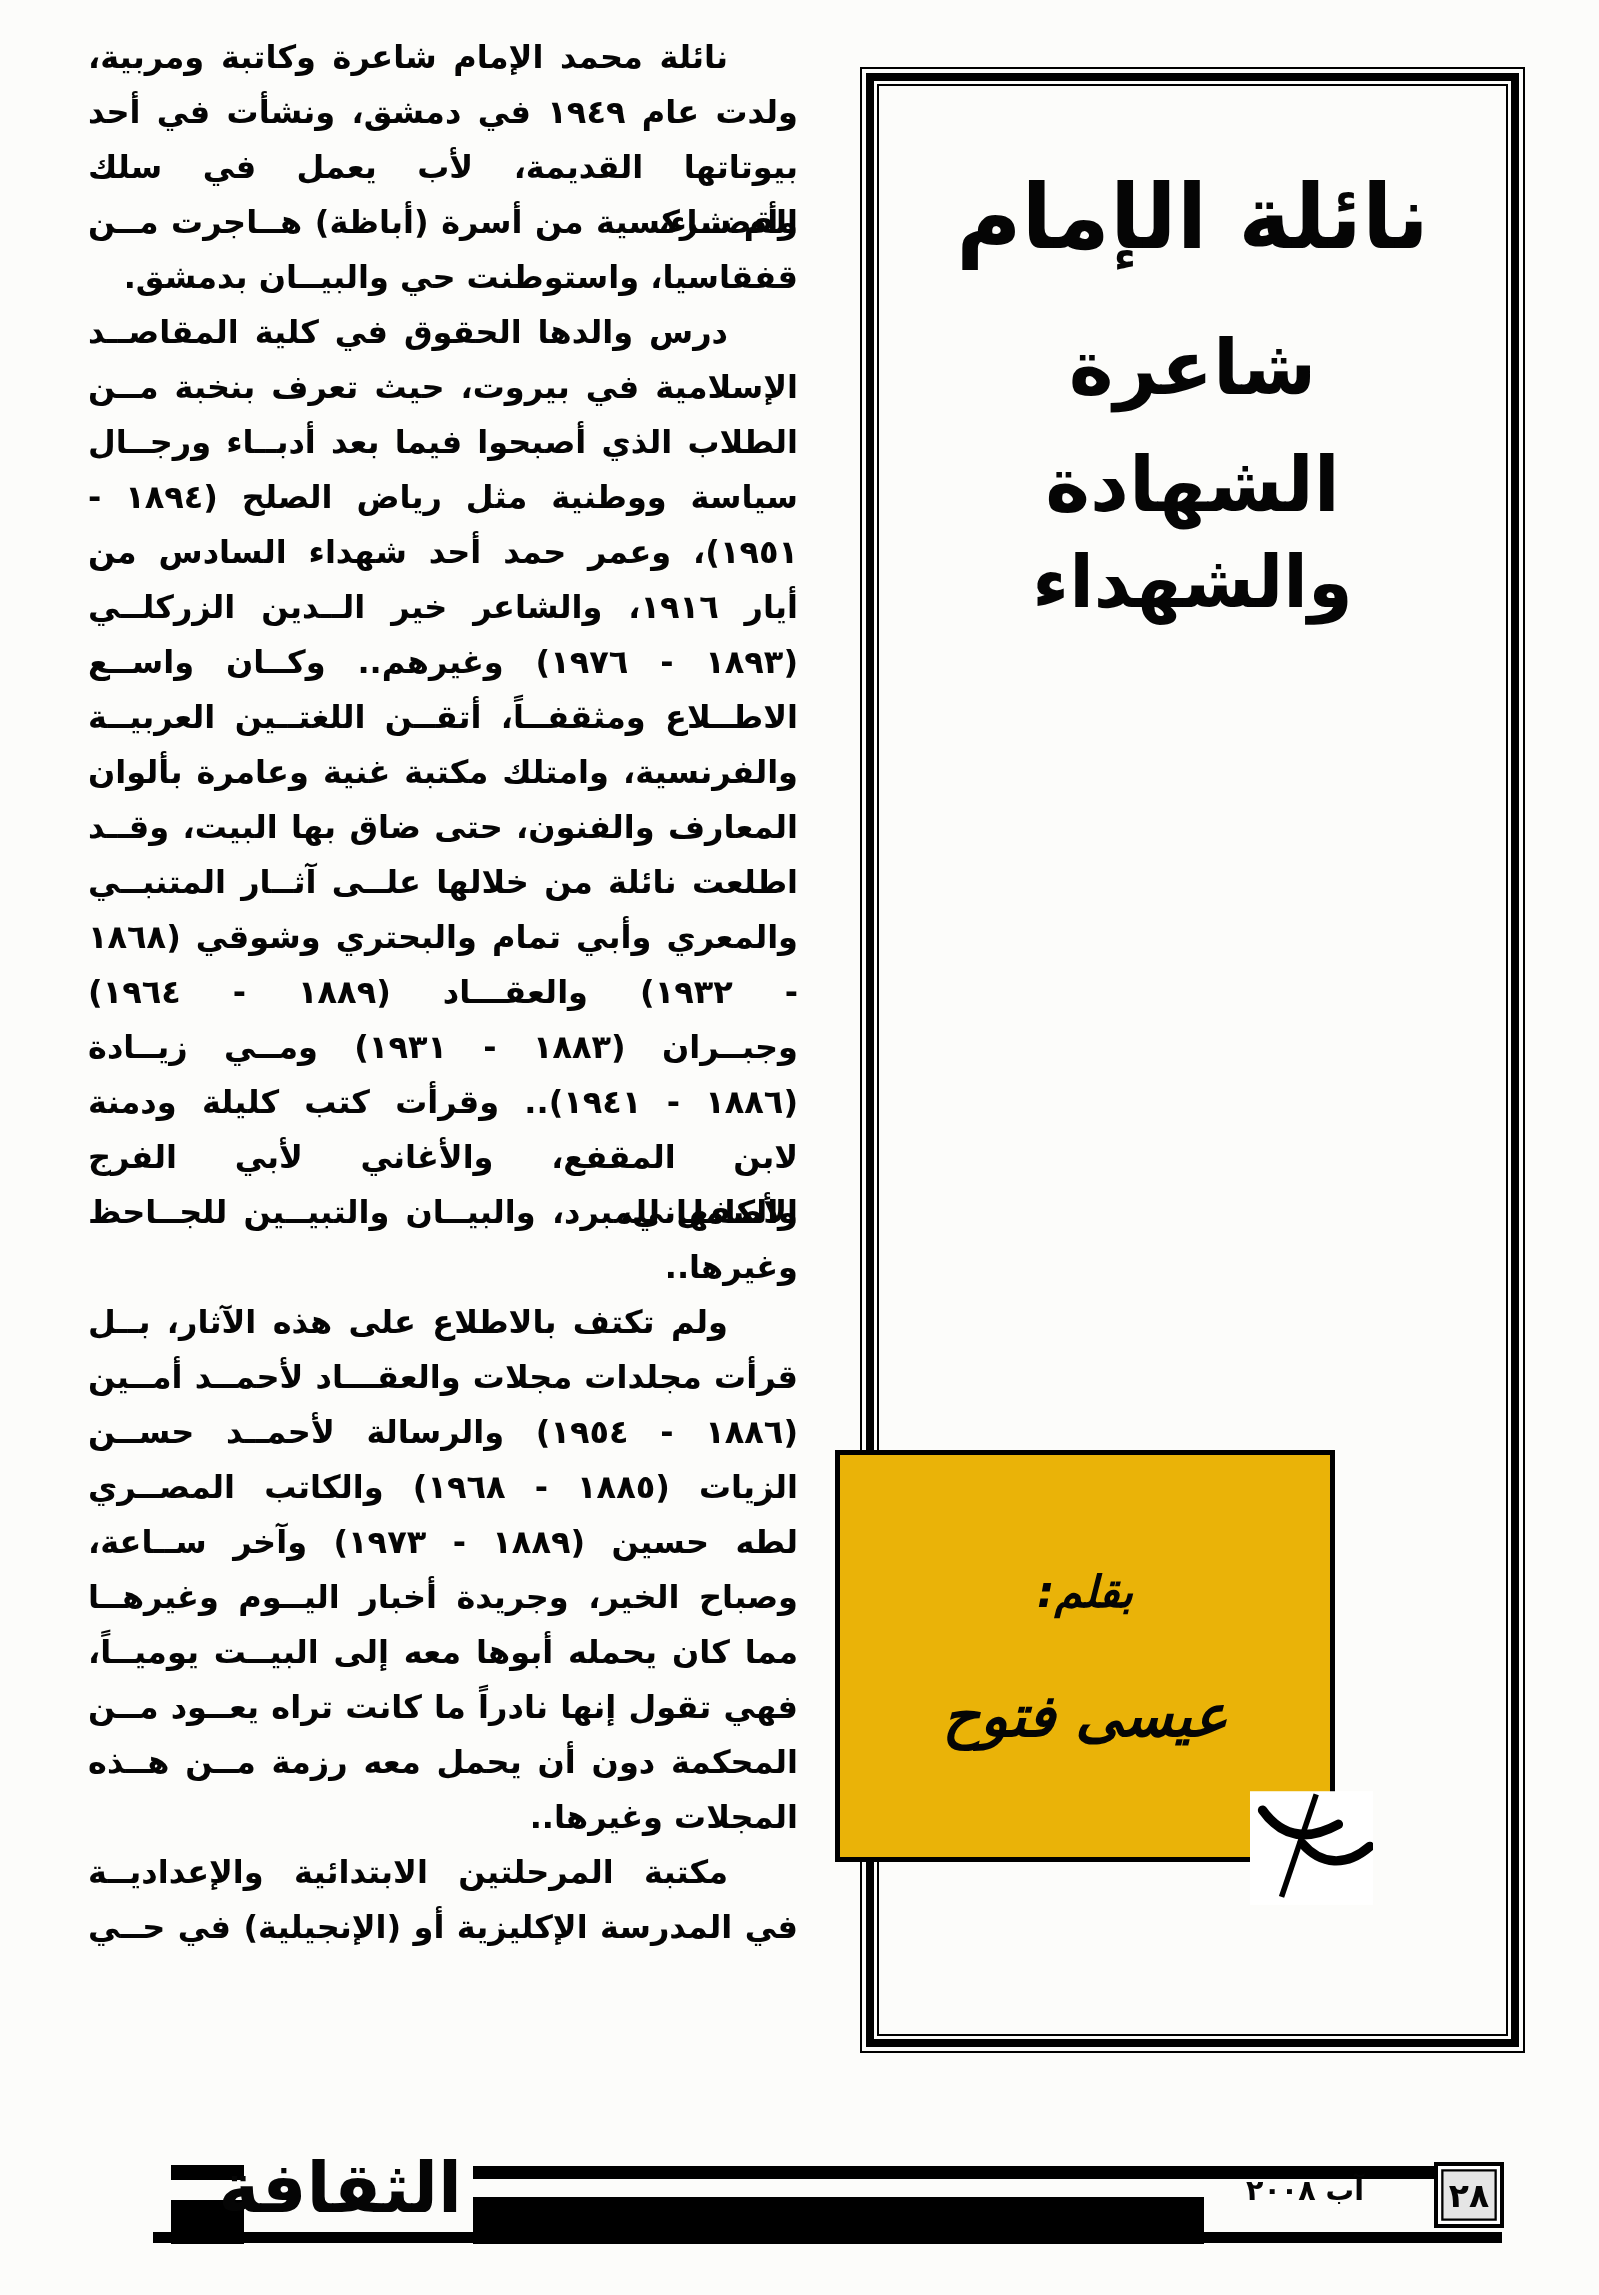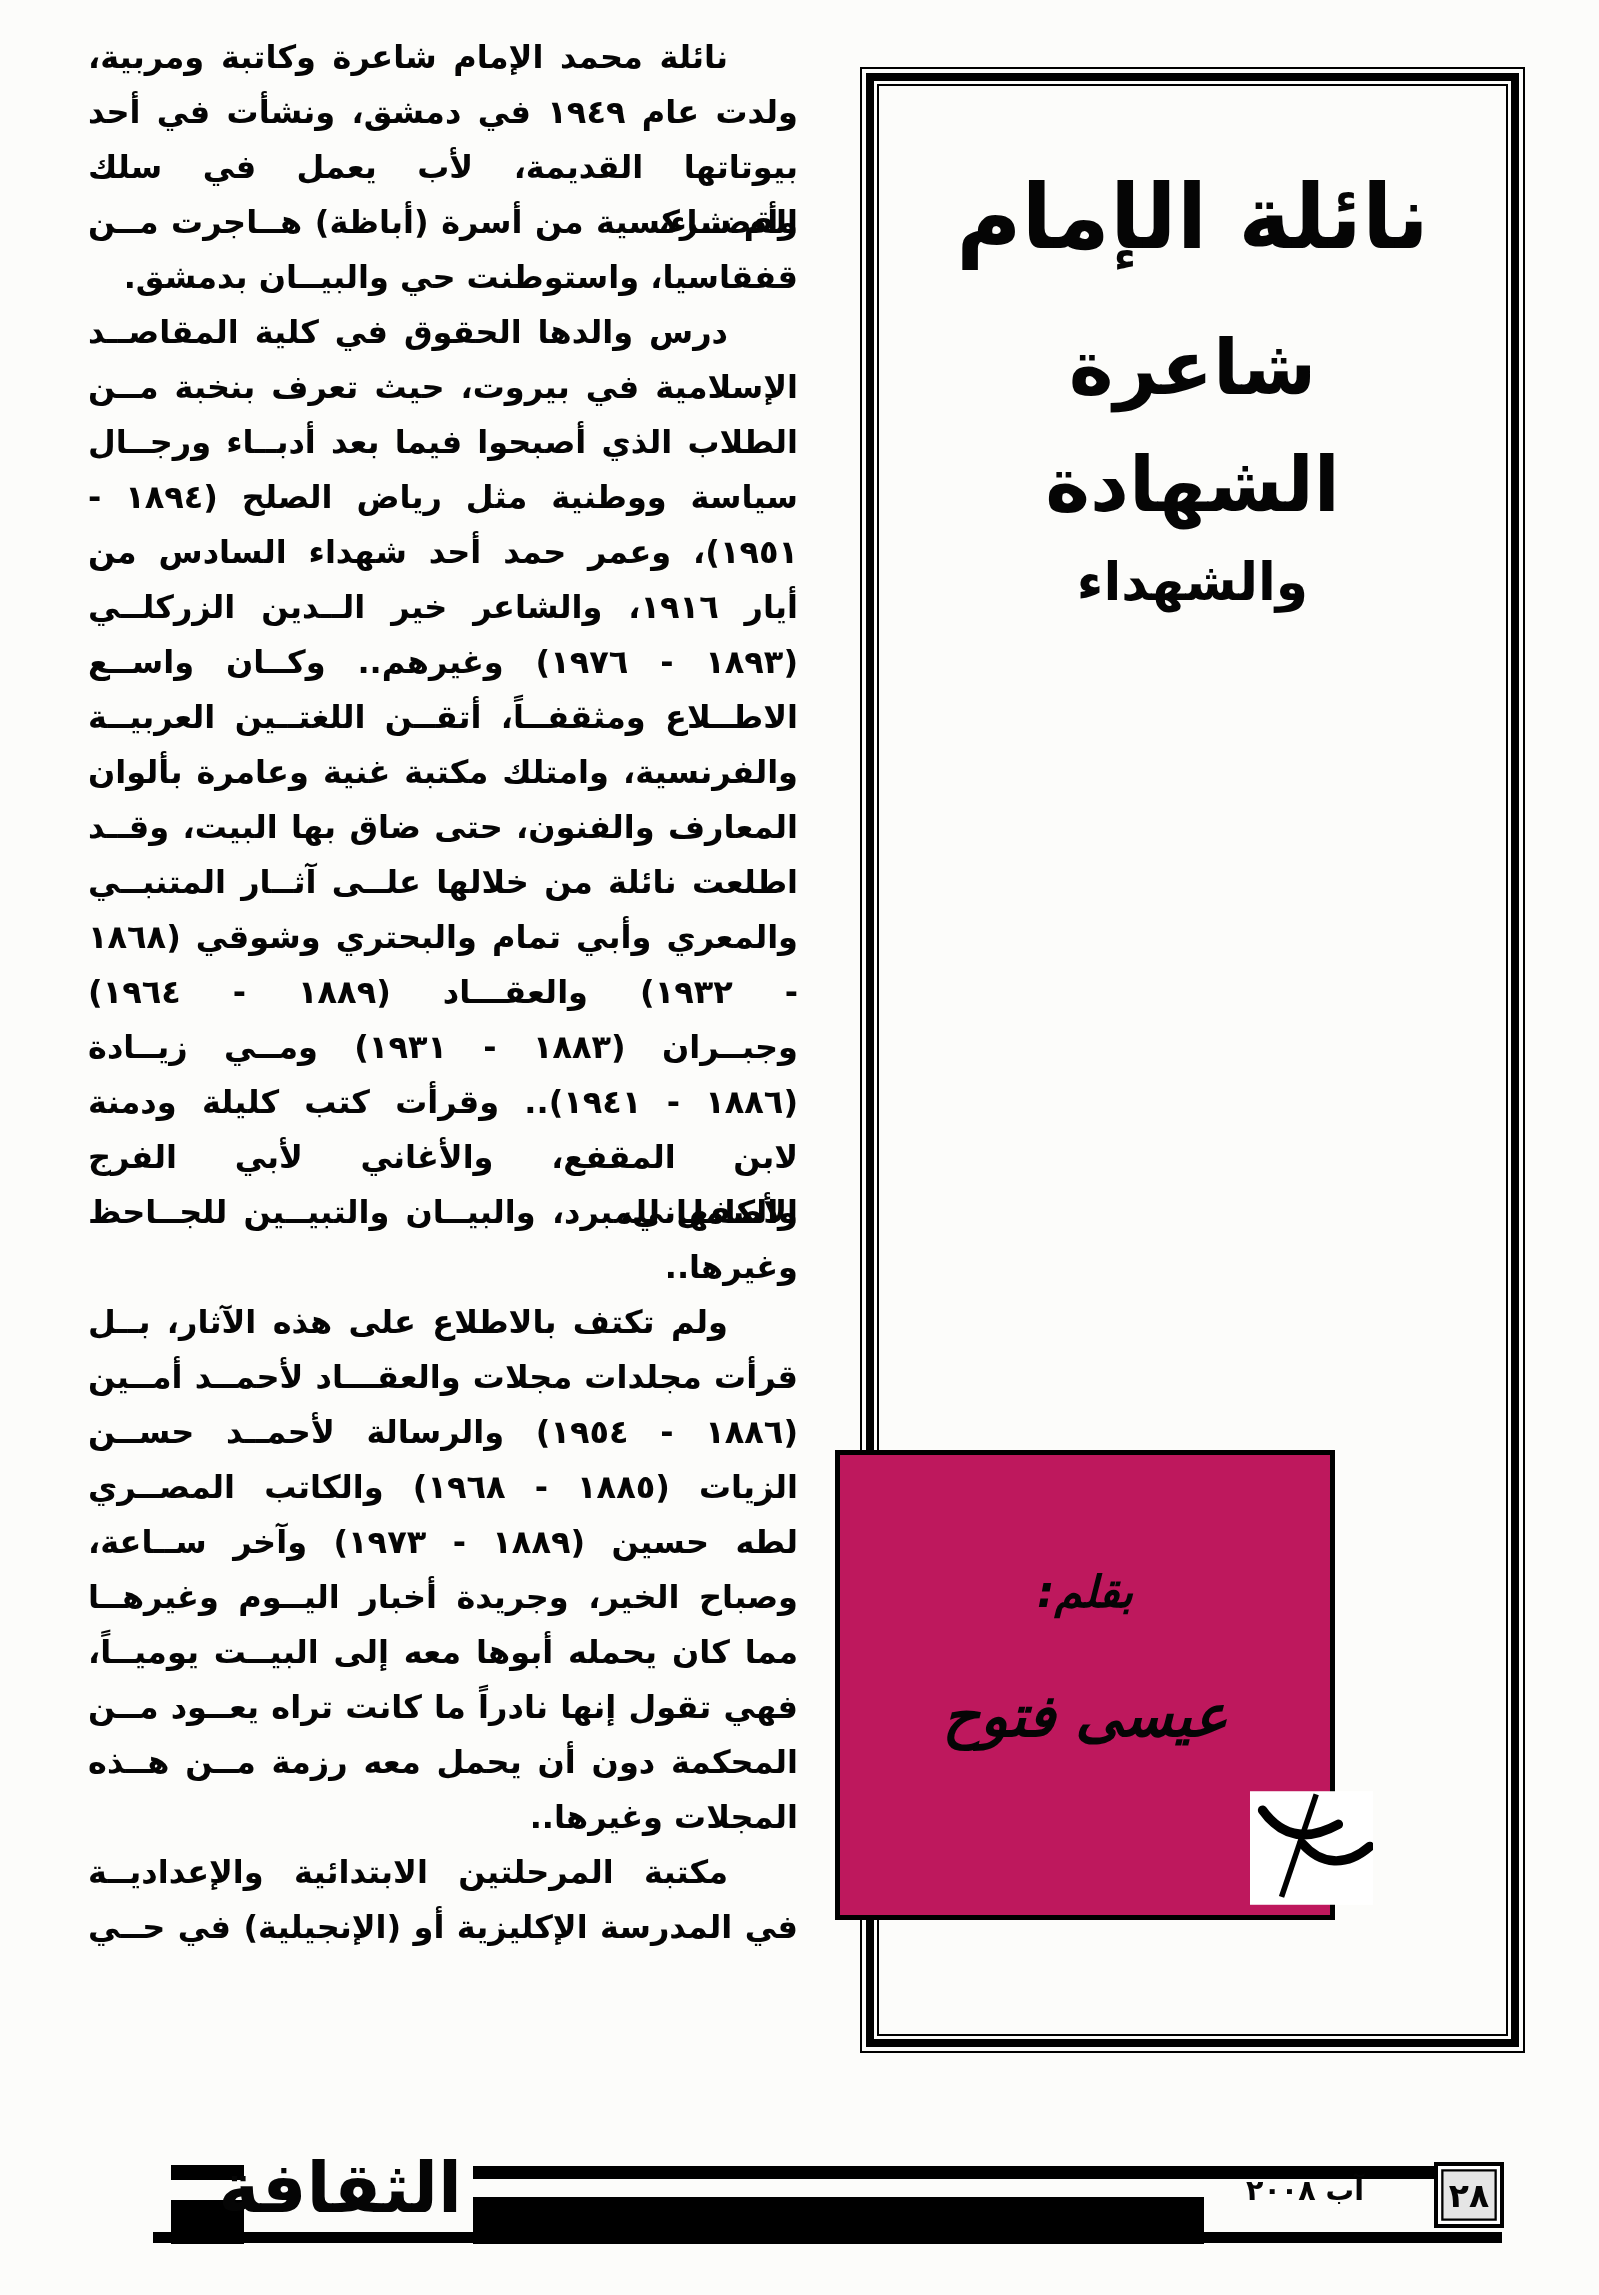--- a/index.html
+++ b/index.html
@@ -55,28 +55,28 @@
     position:absolute;
     width:100%;
     text-align:center;
     font-weight:bold;
     direction:rtl;
     letter-spacing:0.8px;
   }
   .t1 { top:79px;  font-size:89px; }
   .t2 { top:237px;  font-size:76px; }
   .t3 { top:354px;  font-size:76px; }
-  .t4 { top:466px;  font-size:52px; }
+  .t4 { top:454px;  font-size:72px; }
 
   
   .author-box {
     position:absolute;
     left:836px; top:1450px;
-    width:500px; height:470px;
-    background:#be185d;
+    width:500px; height:412px;
+    background:#eab308;
     border:5.5px solid #000;
     box-sizing:border-box;
     z-index:3;
     direction:rtl;
   }
   .byline {
     position:absolute; top:111px;
     width:100%; text-align:center;
     font-size:44px; font-weight:bold; font-style:italic;
   }

